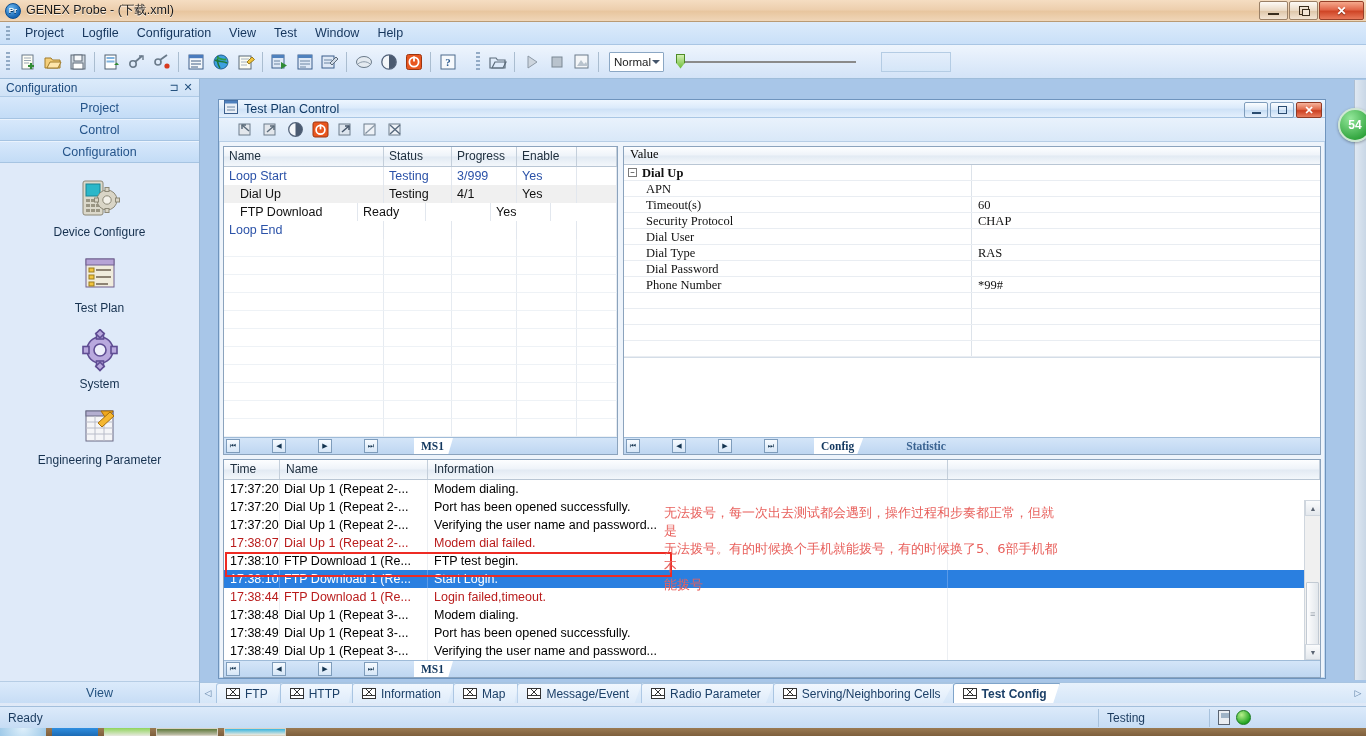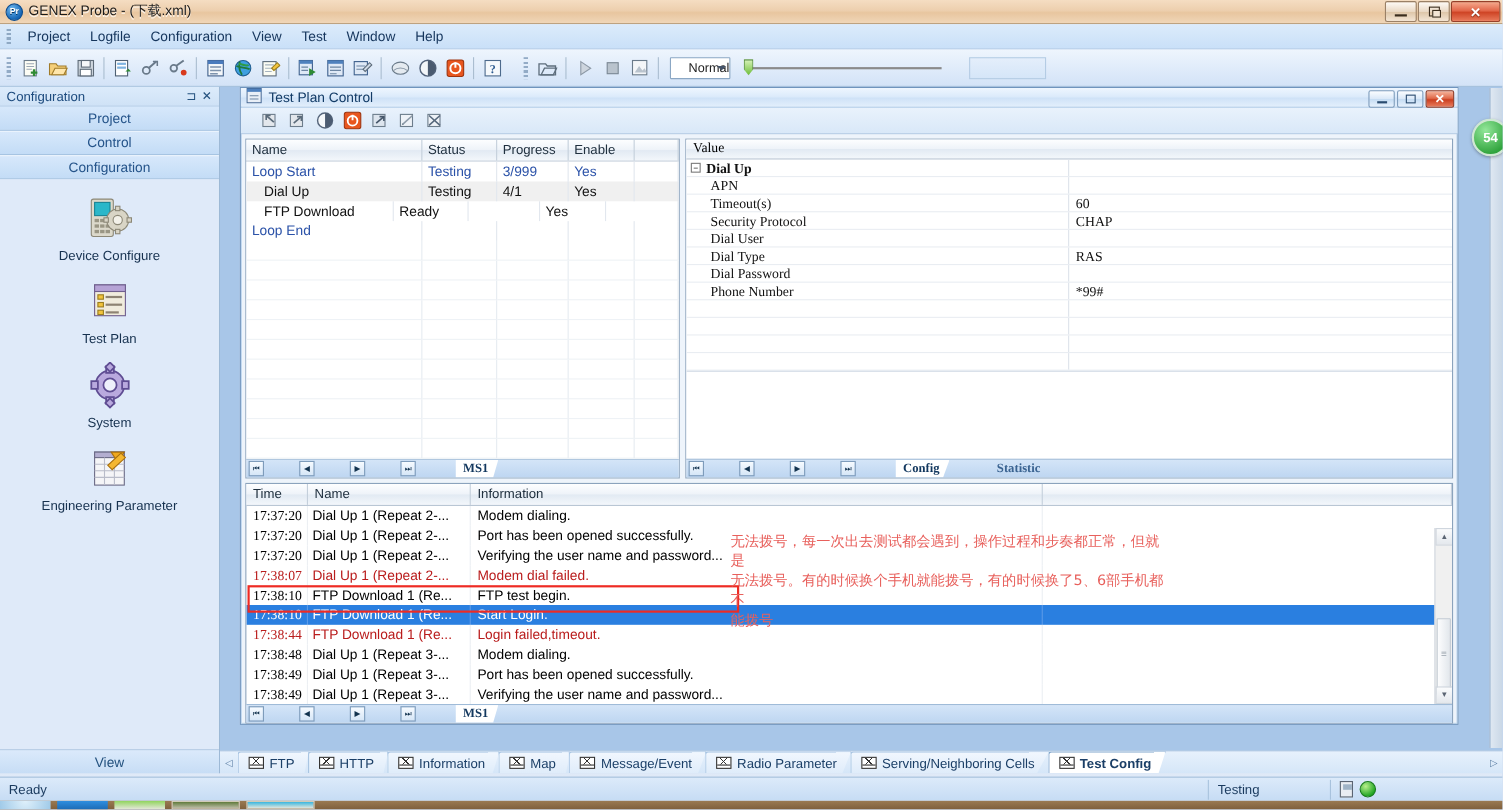--- a/index.html
+++ b/index.html
@@ -74,21 +74,21 @@
   .tbtn {
     width:23px; height:23px; margin:0 1px;
     display:flex; align-items:center; justify-content:center;
     border:1px solid transparent; border-radius:2px;
     position:relative;
   }
   .tb-sep { width:1px; height:20px; background:#aabdd0; margin:0 4px; }
   .combo {
     width:55px; height:20px; margin-left:6px;
     border:1px solid #8ba7c4; background:#fff; border-radius:1px;
-    display:flex; align-items:center; font-size:11.5px; color:#222; padding-left:16px;
+    display:flex; align-items:center; font-size:11.5px; color:#222; padding-left:4px;
     position:relative;
   }
   .combo .arrow {
     position:absolute; right:3px; top:7px;
     width:0;height:0;border-left:4px solid transparent;border-right:4px solid transparent;
     border-top:4px solid #44546a;
   }
   .slider { position:relative; margin-left:10px; width:185px; height:20px; }
   .slider .track { position:absolute; left:10px; top:9px; width:172px; height:2px; background:#8a8a8a; }
   .slider .thumb { position:absolute; left:2px; top:2px; width:9px; height:15px;
@@ -130,21 +130,21 @@
     display:flex; align-items:center; justify-content:center;
     color:#24527f; font-size:12.5px;
   }
 
   
   .mdi {
     position:absolute; left:200px; top:79px; width:1166px; height:603px;
     background:#a8c6e8;
   }
   .child-window {
-    position:absolute; left:18px; top:0; width:1108px; height:580px;
+    position:absolute; left:18px; top:20px; width:1108px; height:580px;
     background:#eef4fb;
     border:1px solid #6f94bd;
     box-shadow: 0 0 0 1px #c3d9f0 inset;
     display:flex; flex-direction:column;
   }
   .cw-title {
     height:22px; display:flex; align-items:center; padding-left:5px;
     background: linear-gradient(180deg,#eef6ff 0%, #dcebfb 45%, #cfe2f7 55%, #e3effc 100%);
     border-bottom:1px solid #a9c6e4;
   }
@@ -217,21 +217,21 @@
 
   
   .logwrap { height:220px; margin:0 4px 4px 4px; border:1px solid #8ba3bd; background:#fff;
       display:flex; flex-direction:column; position:relative; }
   .log-head { display:flex; height:20px;
       background: linear-gradient(180deg,#fdfeff 0%, #eef3f9 48%, #e2eaf3 52%, #f3f7fb 100%);
       border-bottom:1px solid #b9c6d4; font-size:12px; color:#20303f; }
   .log-head .cell { border-right:1px solid #c4cfdb; padding:2px 0 0 6px; }
   .log-body { flex:1; position:relative; overflow:hidden; }
   .log-row { display:flex; height:18px; font-size:12.5px; line-height:18px; }
-  .log-row .c-time { width:56px; padding-left:6px; border-right:1px solid #eceff3;font-family:Liberation Serif, serif; }
+  .log-row .c-time { width:56px; padding-left:6px; border-right:1px solid #eceff3; }
   .log-row .c-name { width:148px; padding-left:4px; border-right:1px solid #eceff3; overflow:hidden; white-space:nowrap;}
   .log-row .c-info { width:520px; padding-left:6px; border-right:1px solid #eceff3; overflow:hidden; white-space:nowrap;}
   .log-row .c-rest { flex:1; }
   .log-row.err { color:#b91c1c; }
   .log-row.sel { background:#2a7fe0; color:#fff; }
   .log-row.sel .c-time, .log-row.sel .c-name, .log-row.sel .c-info { border-right-color:#5a9ae8; }
 
   .redbox {
     position:absolute; left:1px; top:72px; width:447px; height:25px;
     border:2px solid #ee2b24; pointer-events:none;

